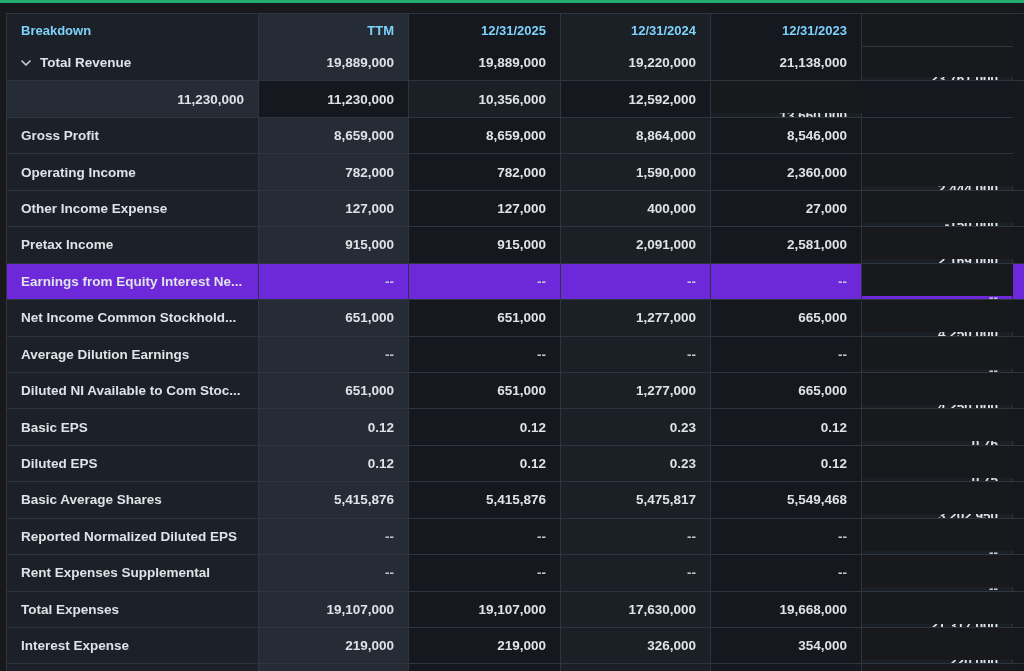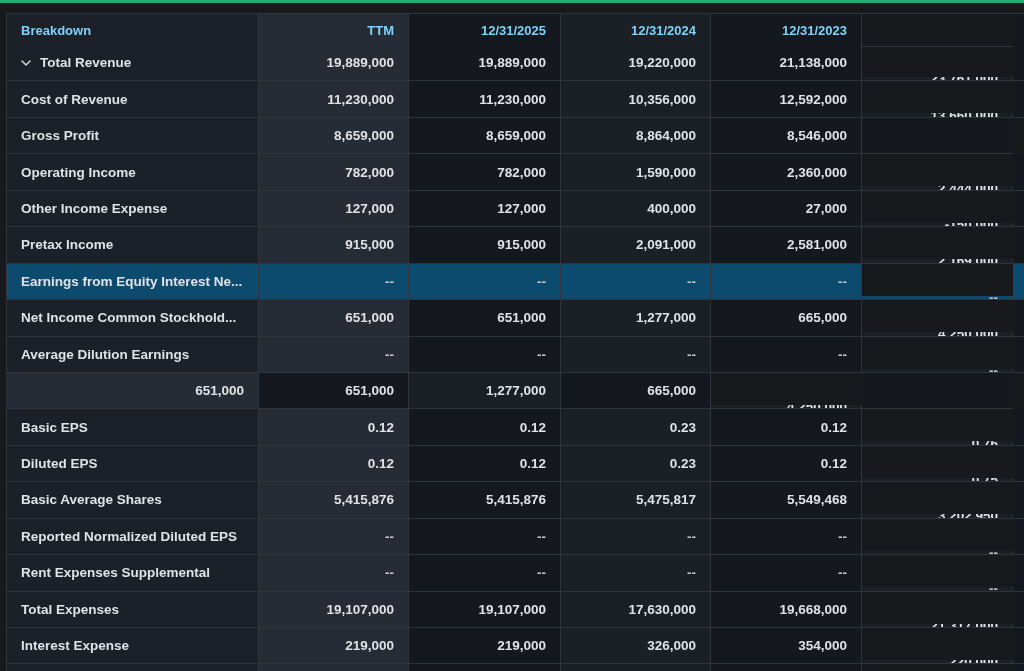--- a/index.html
+++ b/index.html
@@ -32,21 +32,21 @@
   .cell.lbl.expandable { padding-left:11px; }
   .header .cell { font-size:13px; color:#7dd3fc; }
   
   .c0 { background:#1c2129; }
   .c1 { background:#262c35; }
   .c2 { background:#15181e; }
   .c3 { background:#1b2026; }
   .c4 { background:#15181e; }
   .c5 { background:#1b2026;margin-top:32px; }
   .c6 { background:#15181e; border-right:none; }
-  .t-row.highlighted .cell { background:#0c4a6e; }
+  .t-row.highlighted .cell { background:#6d28d9; }
   .dash { color:#c3c7cd; }
   .chev {
     display:inline-flex; align-items:center; justify-content:center;
     width:16px; height:16px; margin-right:6px; flex:0 0 auto; cursor:pointer;
   }
   .chev svg { display:block; }
   .label-text { overflow:hidden; text-overflow:clip; }
 </style>
 </head>
 <body>
@@ -75,24 +75,20 @@
     </div>
     <div class="cell num c1">19,889,000</div>
     <div class="cell num c2">19,889,000</div>
     <div class="cell num c3">19,220,000</div>
     <div class="cell num c4">21,138,000</div>
     <div class="cell num c5">23,761,000</div>
     <div class="cell c6"></div>
   </div>
 
   <div class="t-row">
-    <div class="cell lbl c0">
-
-      <span class="label-text">Cost of Revenue</span>
-    </div>
     <div class="cell num c1">11,230,000</div>
     <div class="cell num c2">11,230,000</div>
     <div class="cell num c3">10,356,000</div>
     <div class="cell num c4">12,592,000</div>
     <div class="cell num c5">13,660,000</div>
     <div class="cell c6"></div>
   </div>
 
   <div class="t-row">
     <div class="cell lbl c0">
@@ -178,20 +174,24 @@
     </div>
     <div class="cell num c1 dash">--</div>
     <div class="cell num c2 dash">--</div>
     <div class="cell num c3 dash">--</div>
     <div class="cell num c4 dash">--</div>
     <div class="cell num c5 dash">--</div>
     <div class="cell c6"></div>
   </div>
 
   <div class="t-row">
+    <div class="cell lbl c0">
+
+      <span class="label-text">Diluted NI Available to Com Stoc...</span>
+    </div>
     <div class="cell num c1">651,000</div>
     <div class="cell num c2">651,000</div>
     <div class="cell num c3">1,277,000</div>
     <div class="cell num c4">665,000</div>
     <div class="cell num c5">4,250,000</div>
     <div class="cell c6"></div>
   </div>
 
   <div class="t-row">
     <div class="cell lbl c0">

